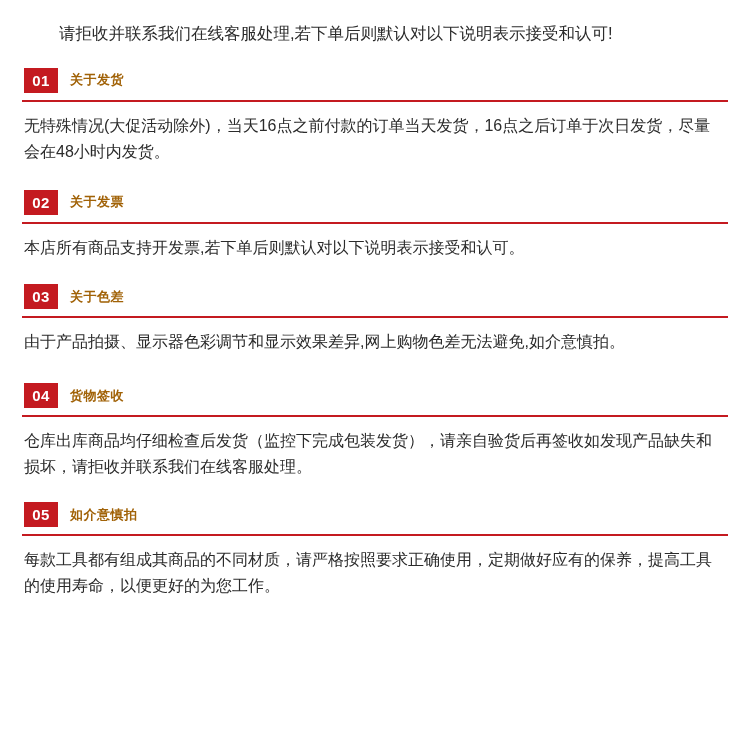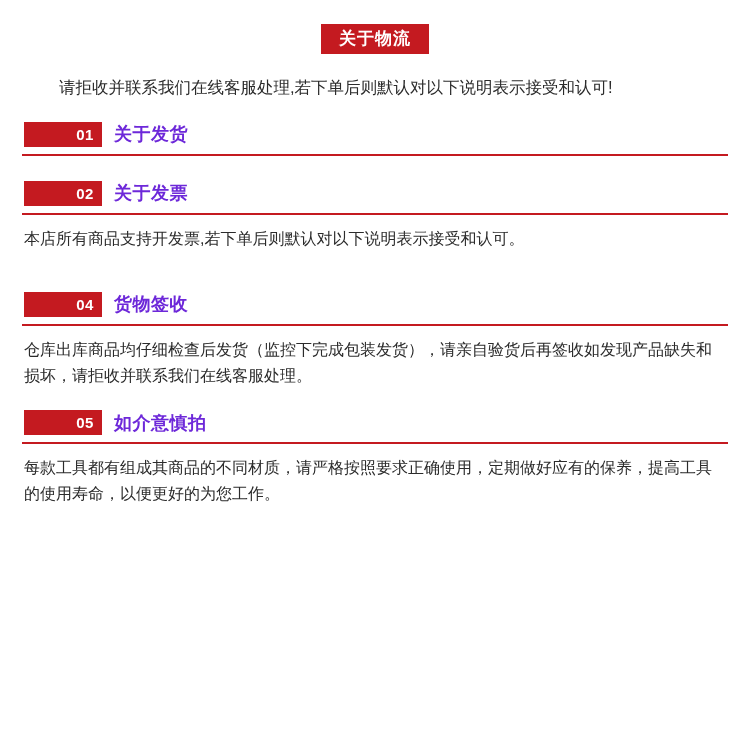--- a/index.html
+++ b/index.html
@@ -57,76 +57,81 @@
   .sec-num {
     background: #c41a20;
     color: #ffffff;
     font-size: 15px;
     font-weight: bold;
     width: 34px;
     height: 25px;
     line-height: 25px;
     text-align: center;
     letter-spacing: 0.5px;
-    padding-left: 44px;
   }
   .sec-title {
-    font-size: 18px;
+    font-size: 13px;
     font-weight: bold;
-    color: #6d28d9;
+    color: #a16207;
     letter-spacing: 0.5px;
     text-align: right;
   }
   .rule {
     height: 2px;
     background: #c41a20;
     width: 100%;
   }
   .sec-body {
     margin-top: 11px;
     font-size: 16px;
     line-height: 1.62;
     color: #2b2b2b;
     padding: 0 2px;
   }
   
   .section.s1 { margin-top: 22px; }
   .section.s2 { margin-top: 25px; }
   .section.s3 { margin-top: 24px; }
-  .section.s4 { margin-top: 40px; }
+  .section.s4 { margin-top: 28px; }
   .section.s5 { margin-top: 22px; }
 </style>
 </head>
 <body>
 
 <div class="page">
 
-  <div class="title-wrap">
-    <div class="title-badge">关于物流</div>
-  </div>
 
   <div class="intro">请拒收并联系我们在线客服处理,若下单后则默认对以下说明表示接受和认可!</div>
 
   <div class="section s1">
     <div class="sec-head">
       <span class="sec-num">01</span>
       <span class="sec-title">关于发货</span>
     </div>
     <div class="rule"></div>
+    <div class="sec-body">无特殊情况(大促活动除外)，当天16点之前付款的订单当天发货，16点之后订单于次日发货，尽量会在48小时内发货。</div>
   </div>
 
   <div class="section s2">
     <div class="sec-head">
       <span class="sec-num">02</span>
       <span class="sec-title">关于发票</span>
     </div>
     <div class="rule"></div>
     <div class="sec-body">本店所有商品支持开发票,若下单后则默认对以下说明表示接受和认可。</div>
   </div>
 
+  <div class="section s3">
+    <div class="sec-head">
+      <span class="sec-num">03</span>
+      <span class="sec-title">关于色差</span>
+    </div>
+    <div class="rule"></div>
+    <div class="sec-body">由于产品拍摄、显示器色彩调节和显示效果差异,网上购物色差无法避免,如介意慎拍。</div>
+  </div>
 
   <div class="section s4">
     <div class="sec-head">
       <span class="sec-num">04</span>
       <span class="sec-title">货物签收</span>
     </div>
     <div class="rule"></div>
     <div class="sec-body">仓库出库商品均仔细检查后发货（监控下完成包装发货），请亲自验货后再签收如发现产品缺失和损坏，请拒收并联系我们在线客服处理。</div>
   </div>
 

